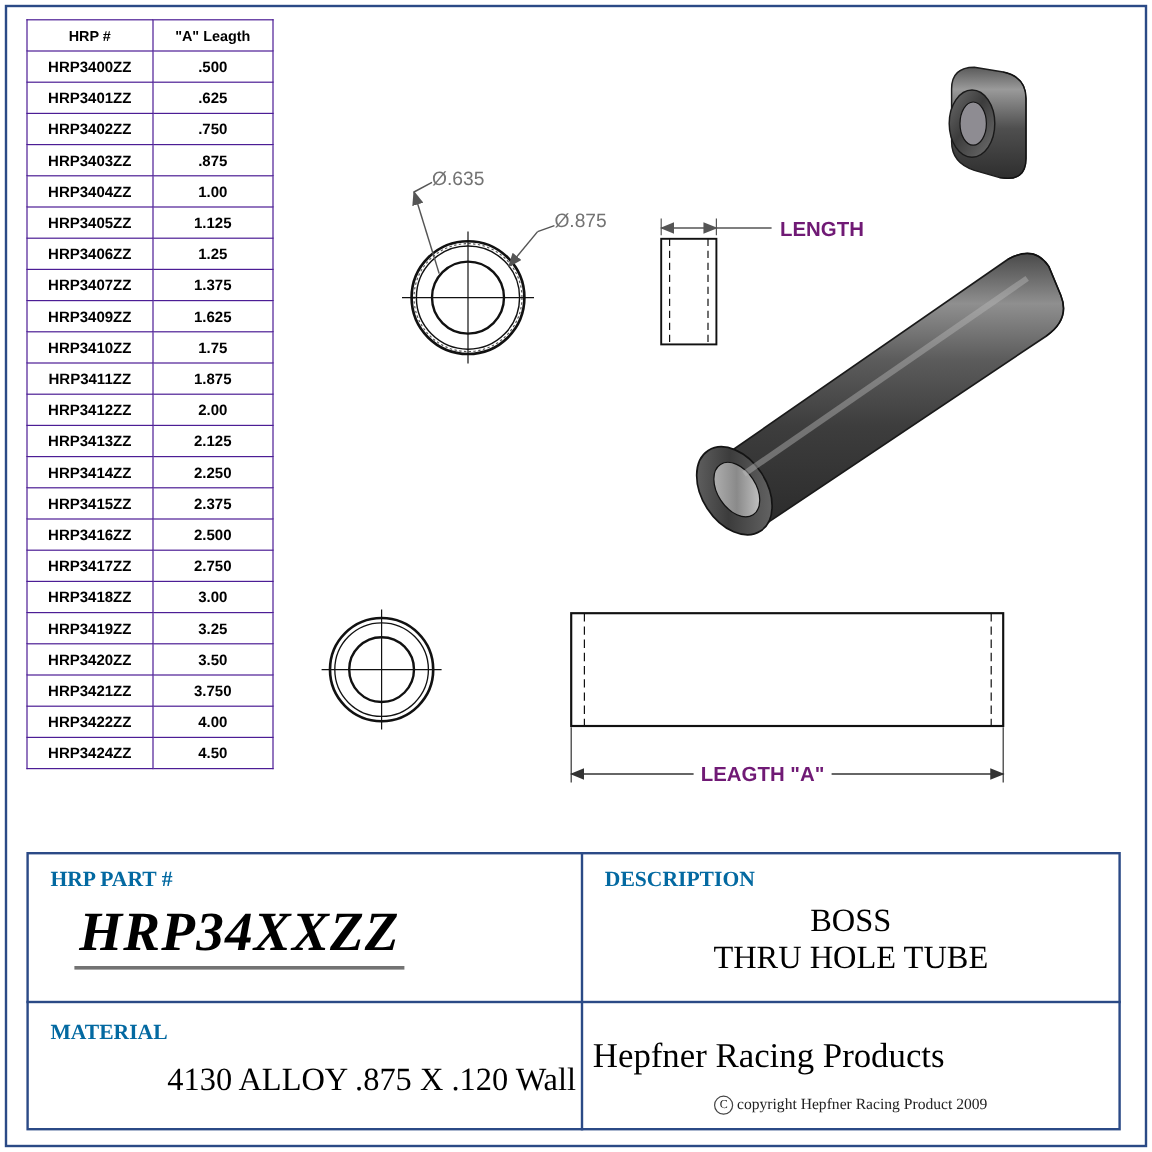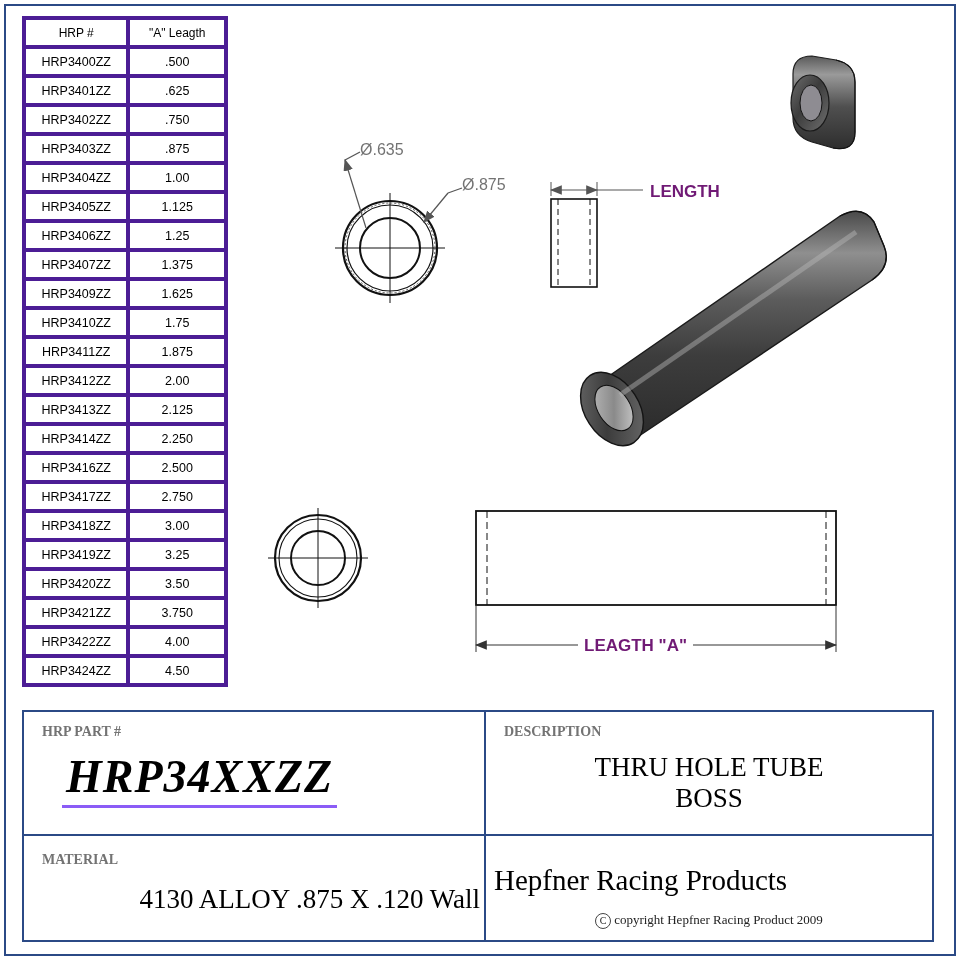--- a/index.html
+++ b/index.html
@@ -2,33 +2,33 @@
 <html><head>
 <meta charset="utf-8">
 <style>
   html,body{margin:0;padding:0;background:#fff;}
   body{width:960px;height:960px;font-family:"Liberation Sans",sans-serif;overflow:hidden;}
   #sheet{position:relative;width:960px;height:960px;box-sizing:border-box;}
   .frame{position:absolute;left:4px;top:4px;width:952px;height:952px;border:2px solid #2b4a86;box-sizing:border-box;}
 
   
   .parts-table{position:absolute;left:22px;top:16px;width:206px;border-collapse:collapse;}
-  .parts-table td,.parts-table th{border:4px solid #4c1d95;height:25px;font-size:12.5px;text-align:center;font-family:"Liberation Sans",sans-serif;font-weight:normal;padding:0;margin-left:20px;}
+  .parts-table td,.parts-table th{border:1px solid #4c1d95;height:25px;font-size:12.5px;text-align:center;font-family:"Liberation Sans",sans-serif;font-weight:bold;padding:0;margin-left:20px;}
   .parts-table th{font-size:12px;}
   .parts-table td.c0,.parts-table th.c0{width:104px;}
   .parts-table td.c1,.parts-table th.c1{width:100px;}
 
   
   .tb-outer{position:absolute;left:22px;top:710px;width:912px;height:232px;border:2px solid #2b4a86;box-sizing:border-box;}
   .tb-vline{position:absolute;left:484px;top:710px;width:0;height:232px;border-left:2px solid #2b4a86;}
   .tb-hline{position:absolute;left:22px;top:834px;width:912px;height:0;border-top:2px solid #2b4a86;}
 
   .tb-cell{position:absolute;box-sizing:border-box;}
-  .tb-label{font-family:"Liberation Serif",serif;font-weight:bold;font-size:14px;color:#737373;text-align:center;}
-  .tb-big{font-family:"Liberation Serif",serif;font-weight:bold;font-style:italic;font-size:46px;letter-spacing:1px;border-bottom:3px solid #8b5cf6;display:inline-block;padding:0 4px 2px 4px;}
+  .tb-label{font-family:"Liberation Serif",serif;font-weight:bold;font-size:18px;color:#0369a1;text-align:center;}
+  .tb-big{font-family:"Liberation Serif",serif;font-weight:bold;font-style:italic;font-size:46px;letter-spacing:1px;border-bottom:3px solid #737373;display:inline-block;padding:0 4px 2px 4px;}
   .tb-desc{font-family:"Liberation Serif",serif;font-size:27px;text-align:center;line-height:1.15;}
   .tb-mat{font-family:"Liberation Serif",serif;font-size:27px;}
   .tb-company{font-family:"Liberation Serif",serif;font-size:29px;text-align:center;}
   .tb-copy{font-family:"Liberation Serif",serif;font-size:13px;text-align:center;color:#222;}
   .copy-c{display:inline-block;width:14px;height:14px;border:1px solid #444;border-radius:50%;line-height:13px;font-size:10px;text-align:center;vertical-align:middle;margin-right:3px;}
 
   
   .dim-text{position:absolute;font-family:"Liberation Sans",sans-serif;font-size:16px;color:#737373;white-space:nowrap;}
   .dim-text-dark{position:absolute;font-family:"Liberation Sans",sans-serif;font-size:16px;color:#701a75;white-space:nowrap;font-weight:bold;}
   svg{position:absolute;left:0;top:0;overflow:visible;}
@@ -97,20 +97,24 @@
         </tr>
         <tr>
           <td class="c0">HRP3413ZZ</td>
           <td class="c1">2.125</td>
         </tr>
         <tr>
           <td class="c0">HRP3414ZZ</td>
           <td class="c1">2.250</td>
         </tr>
         <tr>
+          <td class="c0">HRP3415ZZ</td>
+          <td class="c1">2.375</td>
+        </tr>
+        <tr>
           <td class="c0">HRP3416ZZ</td>
           <td class="c1">2.500</td>
         </tr>
         <tr>
           <td class="c0">HRP3417ZZ</td>
           <td class="c1">2.750</td>
         </tr>
         <tr>
           <td class="c0">HRP3418ZZ</td>
           <td class="c1">3.00</td>
@@ -251,22 +255,22 @@
     <span class="tb-label">HRP PART #</span>
   </div>
   <div class="tb-cell" style="left:62px;top:750px;">
     <span class="tb-big">HRP34XXZZ</span>
   </div>
 
   <div class="tb-cell" style="left:504px;top:722px;">
     <span class="tb-label">DESCRIPTION</span>
   </div>
   <div class="tb-cell" style="left:494px;top:752px;width:430px;">
+    <div class="tb-desc">BOSS</div>
     <div class="tb-desc">THRU HOLE TUBE</div>
-    <div class="tb-desc">BOSS</div>
   </div>
 
   <div class="tb-cell" style="left:42px;top:850px;">
     <span class="tb-label">MATERIAL</span>
   </div>
   <div class="tb-cell" style="left:40px;top:884px;width:440px;text-align:right;">
     <span class="tb-mat">4130 ALLOY .875 X .120 Wall</span>
   </div>
 
   <div class="tb-cell" style="left:494px;top:864px;width:430px;">

